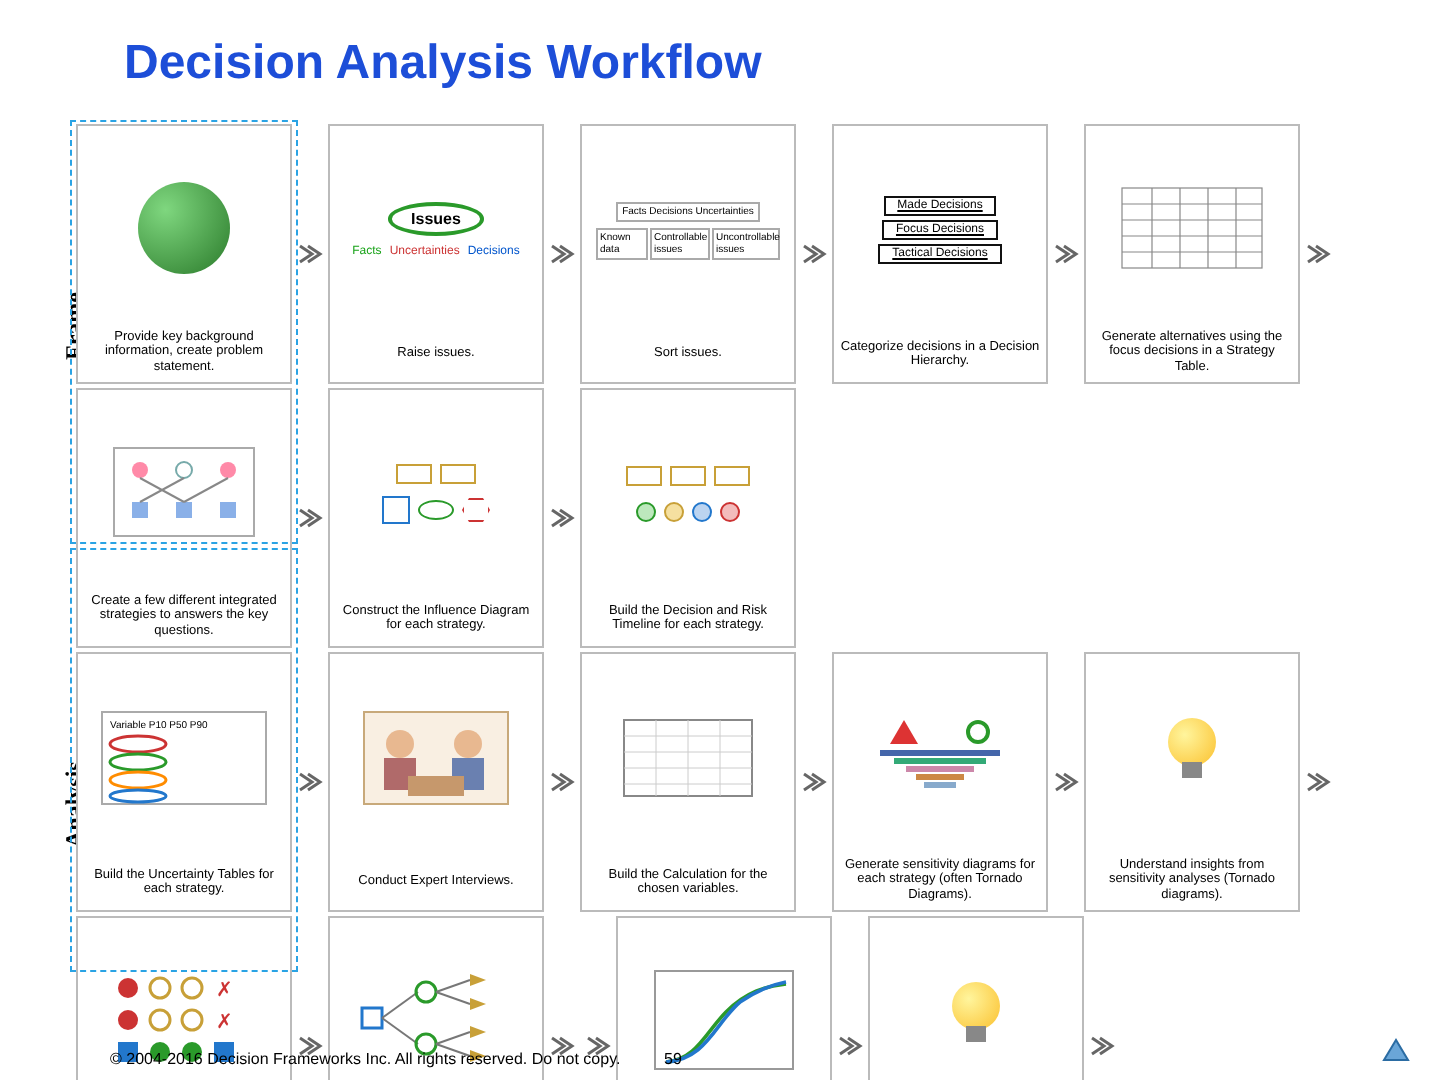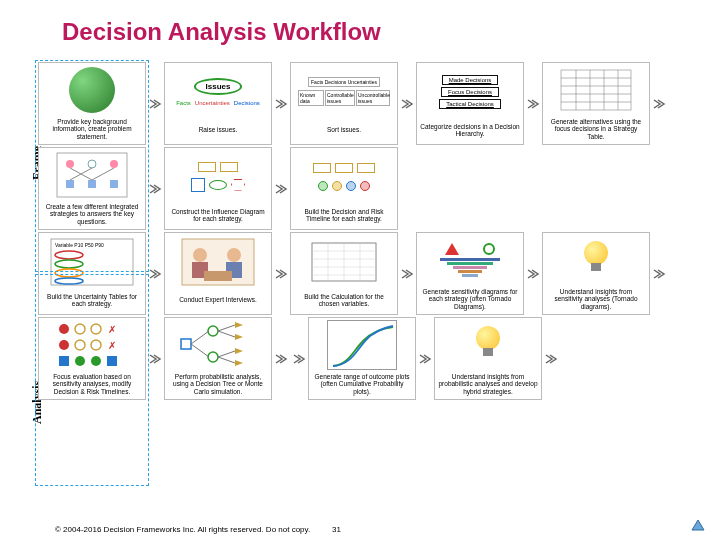--- a/index.html
+++ b/index.html
@@ -1,22 +1,22 @@
 <!DOCTYPE html>
 <html><head>
 <meta charset="utf-8">
 <style>
   * { box-sizing: border-box; margin: 0; padding: 0; }
   body { width: 720px; height: 540px; font-family: Arial, sans-serif; background: #fff; position: relative; overflow: hidden; }
   .corner-deco { position: absolute; left: -20px; top: -20px; width: 80px; height: 80px; }
   .corner-deco svg { width: 100%; height: 100%; }
-  .title { color: #be185d; font-size: 24px; font-weight: bold; padding: 18px 0 12px 62px; }
+  .title { color: #1d4ed8; font-size: 24px; font-weight: bold; padding: 18px 0 12px 62px; }
   .workflow { position: absolute; left: 38px; top: 62px; right: 10px; }
   .row { display: flex; align-items: center; margin-bottom: 2px; }
-  .cell { border: 1px solid #bbb; width: 108px; height: 83px; background: #fff; display: flex; flex-direction: column; align-items: center; justify-content: flex-start; padding: 2px; }
+  .cell { border: 1px solid #bbb; width: 108px; height: 130px; background: #fff; display: flex; flex-direction: column; align-items: center; justify-content: flex-start; padding: 2px; }
   .cell .pic { flex: 1; width: 100%; display: flex; align-items: center; justify-content: center; font-size: 7px; overflow: hidden; }
   .cell .cap { font-size: 6.5px; line-height: 1.15; text-align: center; color: #000; padding: 2px 1px; min-height: 24px; display: flex; align-items: center; justify-content: center; }
   .arrow { width: 18px; display: flex; align-items: center; justify-content: center; color: #555; flex-shrink: 0; }
   .arrow svg { width: 14px; height: 14px; }
   .side-label { position: absolute; transform: rotate(-90deg); transform-origin: left top; font-weight: bold; font-size: 12px; font-family: "Times New Roman", serif; }
   .side-frame { left: 30px; top: 180px; }
   .side-analysis { left: 30px; top: 424px; }
   .footer { position: absolute; left: 55px; bottom: 6px; font-size: 8px; color: #000; margin-top: 45px; }
   .page-num { position: absolute; left: 332px; bottom: 6px; font-size: 8px; }
   .return-icon { position: absolute; right: 12px; bottom: 6px; width: 18px; height: 18px; }
@@ -385,18 +385,18 @@
         </svg>
       </div>
   </div>
 
 </div>
 
 <div class="dashed-group dg1"></div>
 <div class="dashed-group dg2"></div>
 
 <div class="footer">© 2004-2016 Decision Frameworks Inc. All rights reserved. Do not copy.</div>
-<div class="page-num">31</div>
+<div class="page-num">59</div>
 <div class="return-icon">
   <svg viewBox="0 0 18 18">
       <polygon points="2,14 14,14 8,4" fill="#6aa6d8" stroke="#2b6ca3" stroke-width="1"></polygon>
     </svg>
 </div>
 
 </body></html>

